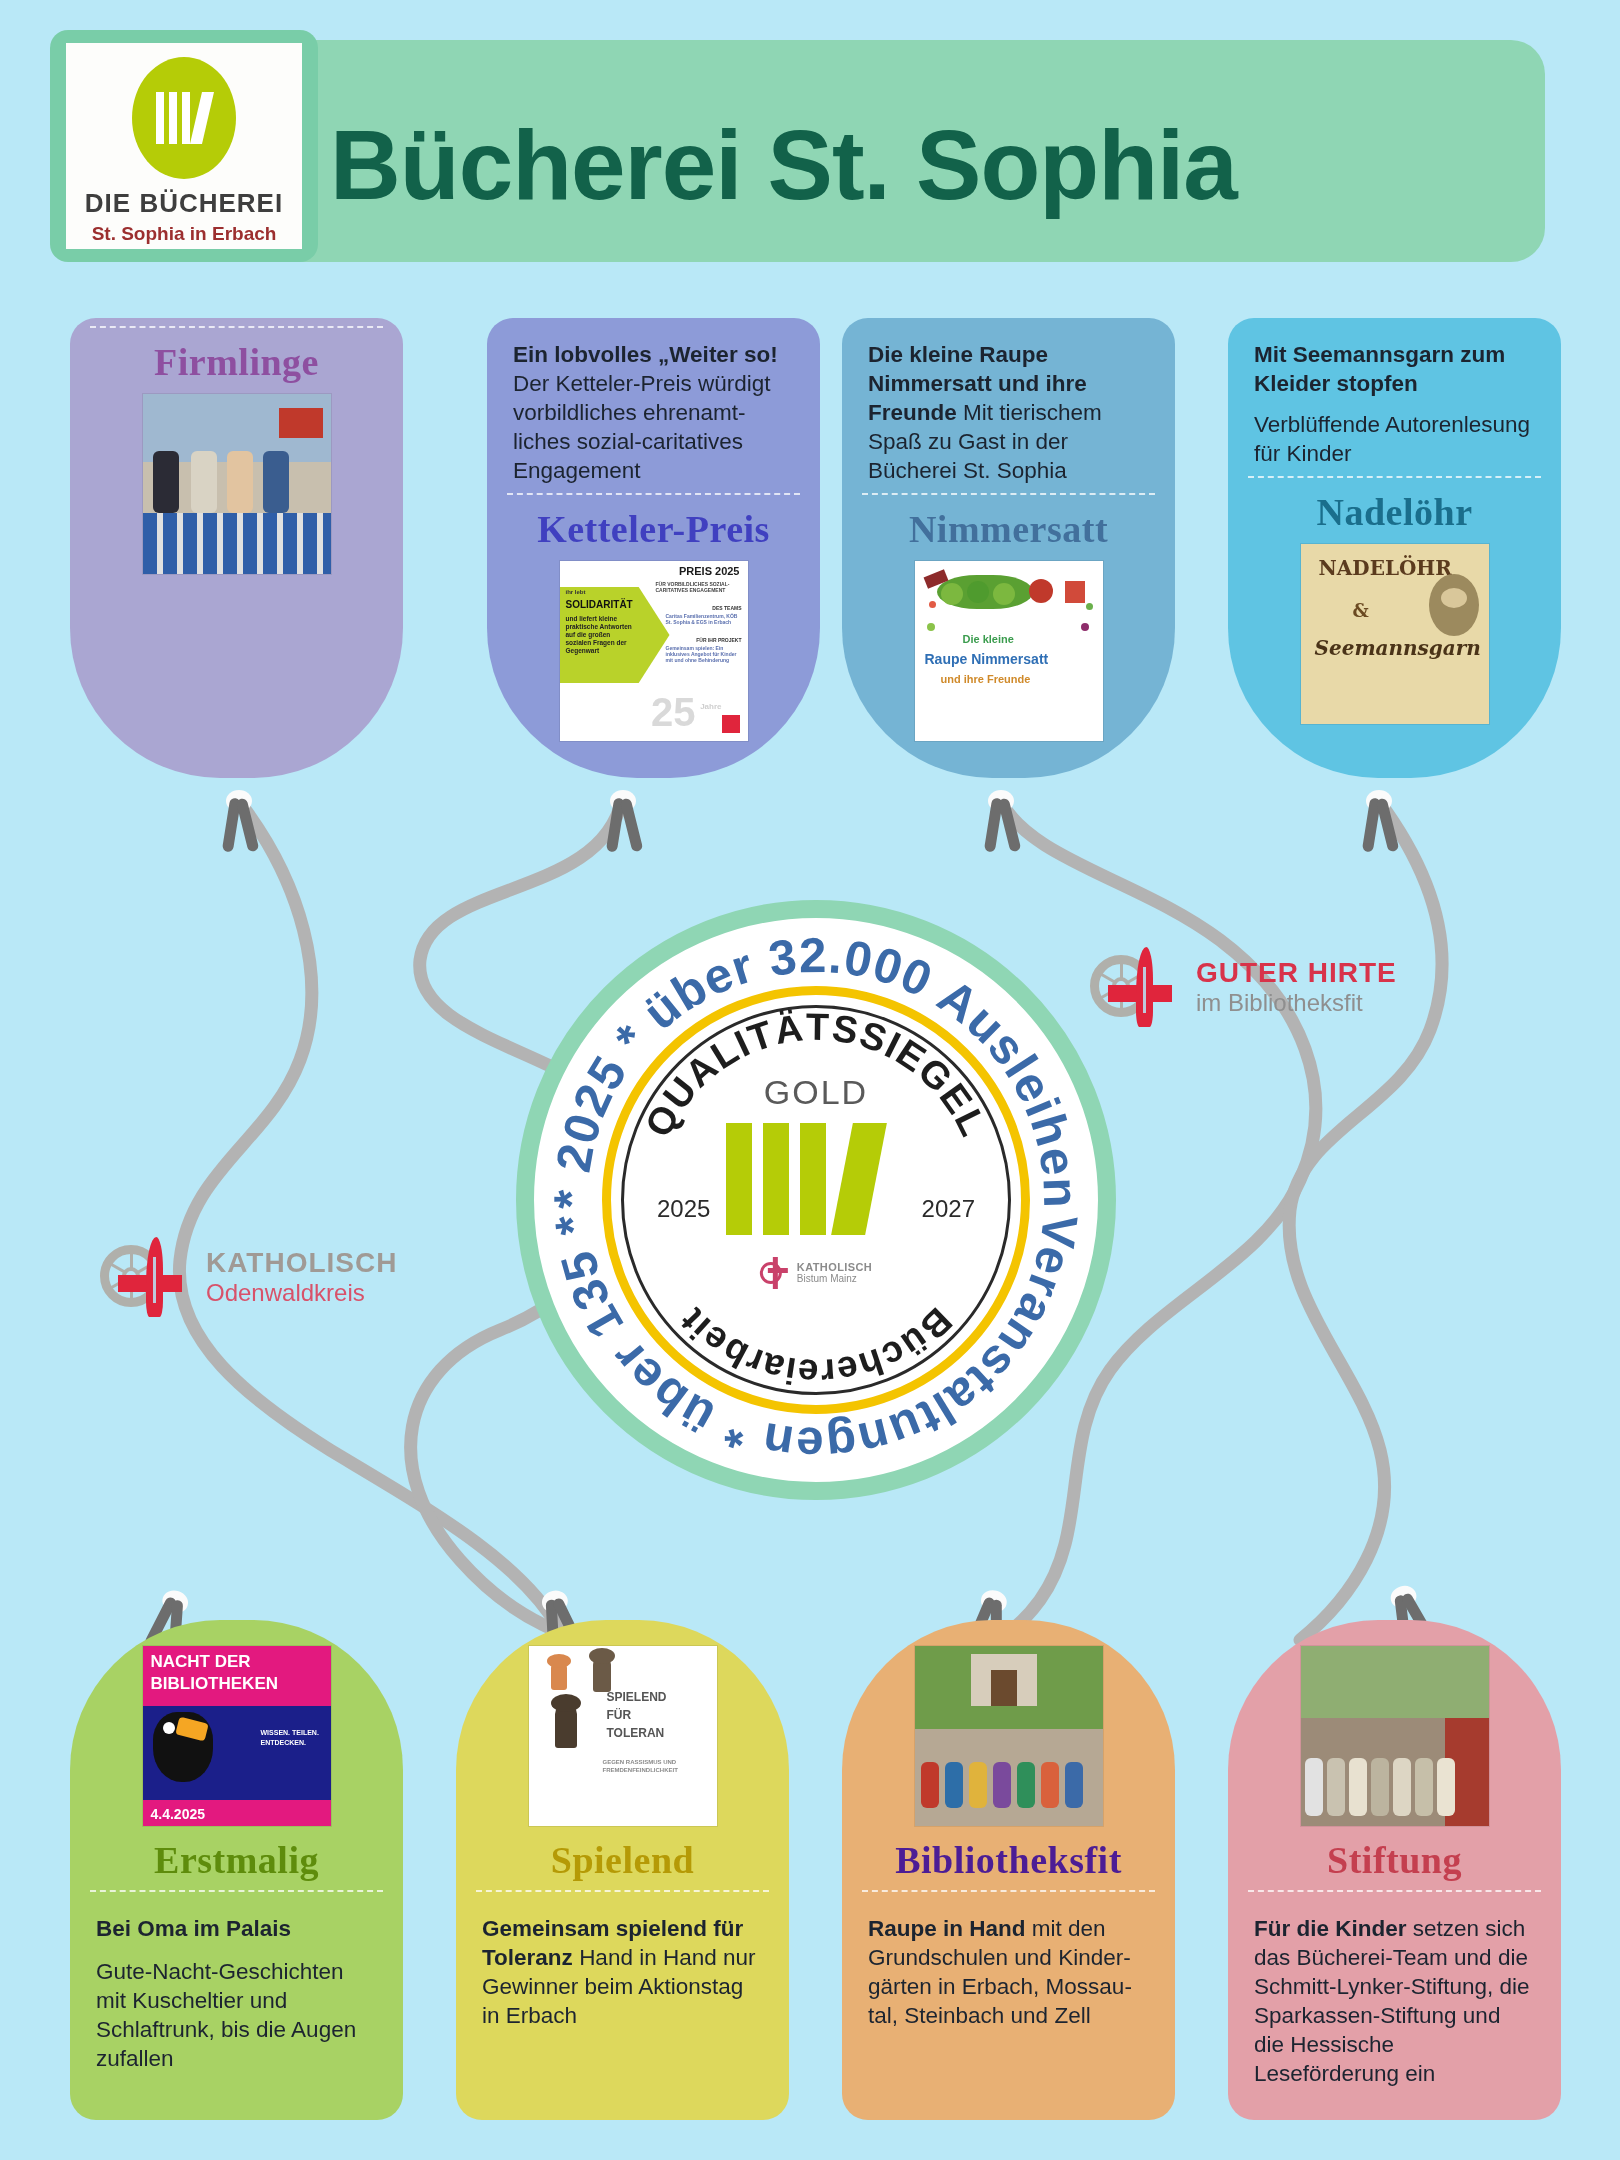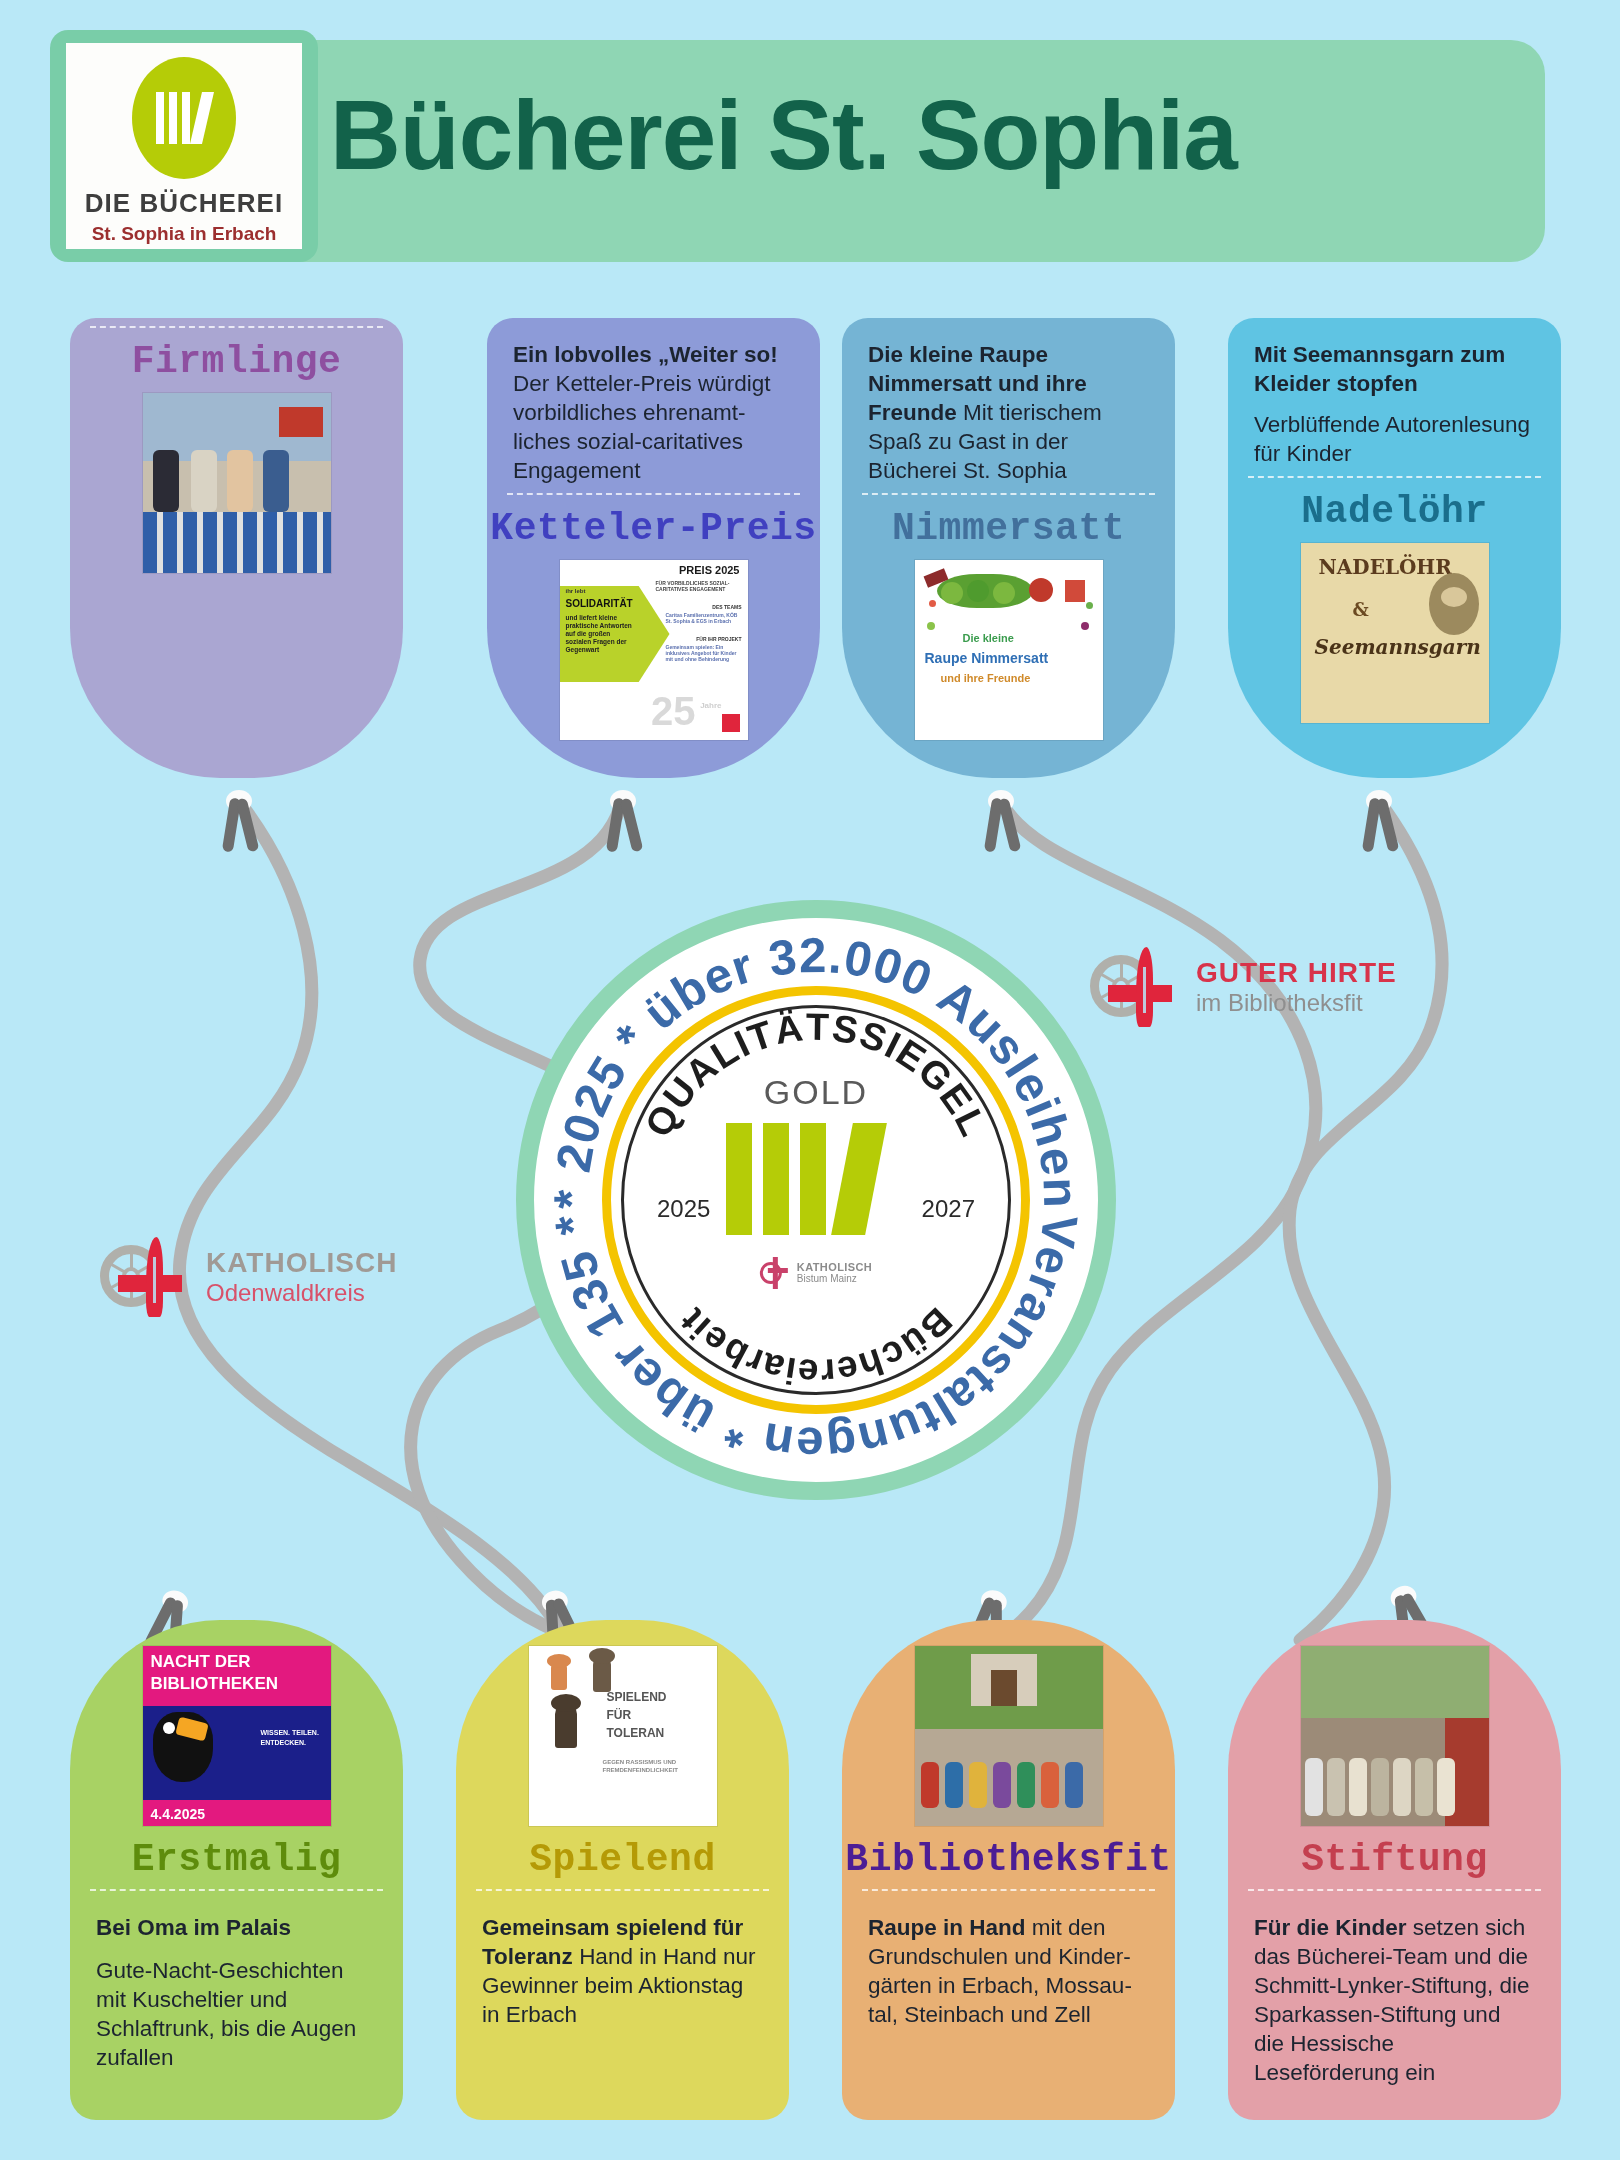--- a/index.html
+++ b/index.html
@@ -11,21 +11,21 @@
     position:relative;
   }
   .stage{position:absolute;inset:0;}
 
   
   .header-band{
     position:absolute;left:100px;top:40px;width:1445px;height:222px;
     background:#8fd6b4;border-radius:34px;
   }
   .header-title{
-    position:absolute;left:330px;top:60px;width:1180px;height:150px;
+    position:absolute;left:330px;top:90px;width:1180px;height:150px;
     font-size:98px;font-weight:bold;color:#12624a;letter-spacing:-1px;
     line-height:150px;white-space:nowrap;
   }
   .logo-box{
     position:absolute;left:50px;top:30px;width:268px;height:232px;
     background:#79cda8;border-radius:18px;
     display:flex;align-items:center;justify-content:center;
   }
   .logo-inner{
     width:236px;height:206px;background:#fdfdfb;
@@ -59,21 +59,21 @@
   .card-bot{ top:1620px;height:500px; border-radius:150px 150px 26px 26px; }
 
   .card-text{
     padding:22px 26px 0 26px;font-size:22.5px;line-height:29px;color:#1c2430;
   }
   .card-text b{font-weight:bold;}
   .divider{
     margin:8px 20px 0 20px;border-top:2px dashed rgba(255,255,255,.75);
   }
   .card-label{
-    text-align:center;font-family:Liberation Mono, monospace;
+    text-align:center;font-family:Liberation Serif, serif;
     font-weight:bold;font-size:38px;margin-top:12px;letter-spacing:.5px;
   }
   .thumb{
     margin:10px auto 0 auto;width:188px;height:180px;
     background:#fff;overflow:hidden;position:relative;
     box-shadow:0 0 0 1px rgba(0,0,0,.08);
   }
   .thumb-bot{margin:26px auto 0 auto;}
 
   

